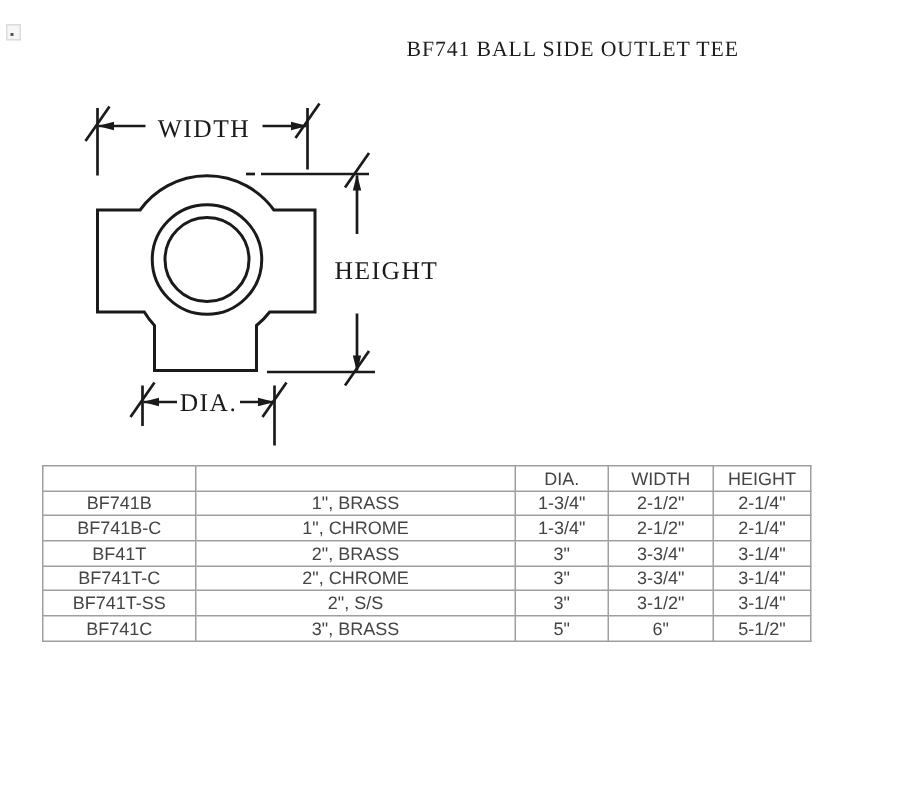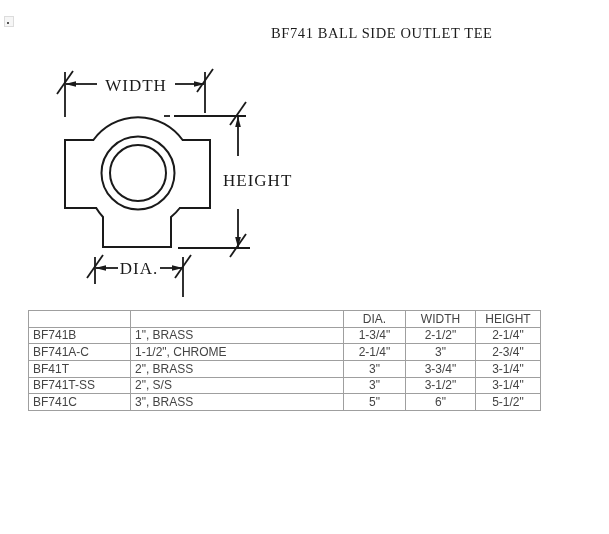--- a/index.html
+++ b/index.html
@@ -12,21 +12,21 @@
          font-family:"Liberation Serif",serif;font-size:14.5px;letter-spacing:0.6px;
          color:#1c1c1c;white-space:nowrap;}
   .diagram{position:absolute;left:40px;top:60px;}
   .diagram text{font-family:"Liberation Serif",serif;font-size:17px;letter-spacing:1px;fill:#1a1a1a;}
   .spec-table{position:absolute;left:28px;top:310px;width:512px;
               border-collapse:collapse;table-layout:fixed;}
   .spec-table th,.spec-table td{border:1px solid #9f9f9f;font-size:12px;font-weight:normal;
               color:#444;height:15.7px;padding:0 4px;line-height:1.05;
               white-space:nowrap;overflow:hidden;}
   .spec-table th{text-align:center;}
-  .spec-table td.c0,.spec-table td.c1{text-align:left;}
+  .spec-table td.c0,.spec-table td.c1{text-align:center;}
   .spec-table td.c2,.spec-table td.c3,.spec-table td.c4{text-align:center;}
 </style>
 </head>
 <body>
 
 <div class="page">
 
   <div class="artifact"></div>
 
   <div class="title">BF741 BALL SIDE OUTLET TEE</div>
@@ -100,29 +100,36 @@
     </thead>
     <tbody>
         <tr>
           <td class="c0">BF741B</td>
           <td class="c1">1", BRASS</td>
           <td class="c2">1-3/4"</td>
           <td class="c3">2-1/2"</td>
           <td class="c4">2-1/4"</td>
         </tr>
         <tr>
-          <td class="c0">BF741A-C</td>
-          <td class="c1">1-1/2", CHROME</td>
-          <td class="c2">2-1/4"</td>
-          <td class="c3">3"</td>
-          <td class="c4">2-3/4"</td>
+          <td class="c0">BF741B-C</td>
+          <td class="c1">1", CHROME</td>
+          <td class="c2">1-3/4"</td>
+          <td class="c3">2-1/2"</td>
+          <td class="c4">2-1/4"</td>
         </tr>
         <tr>
           <td class="c0">BF41T</td>
           <td class="c1">2", BRASS</td>
+          <td class="c2">3"</td>
+          <td class="c3">3-3/4"</td>
+          <td class="c4">3-1/4"</td>
+        </tr>
+        <tr>
+          <td class="c0">BF741T-C</td>
+          <td class="c1">2", CHROME</td>
           <td class="c2">3"</td>
           <td class="c3">3-3/4"</td>
           <td class="c4">3-1/4"</td>
         </tr>
         <tr>
           <td class="c0">BF741T-SS</td>
           <td class="c1">2", S/S</td>
           <td class="c2">3"</td>
           <td class="c3">3-1/2"</td>
           <td class="c4">3-1/4"</td>

